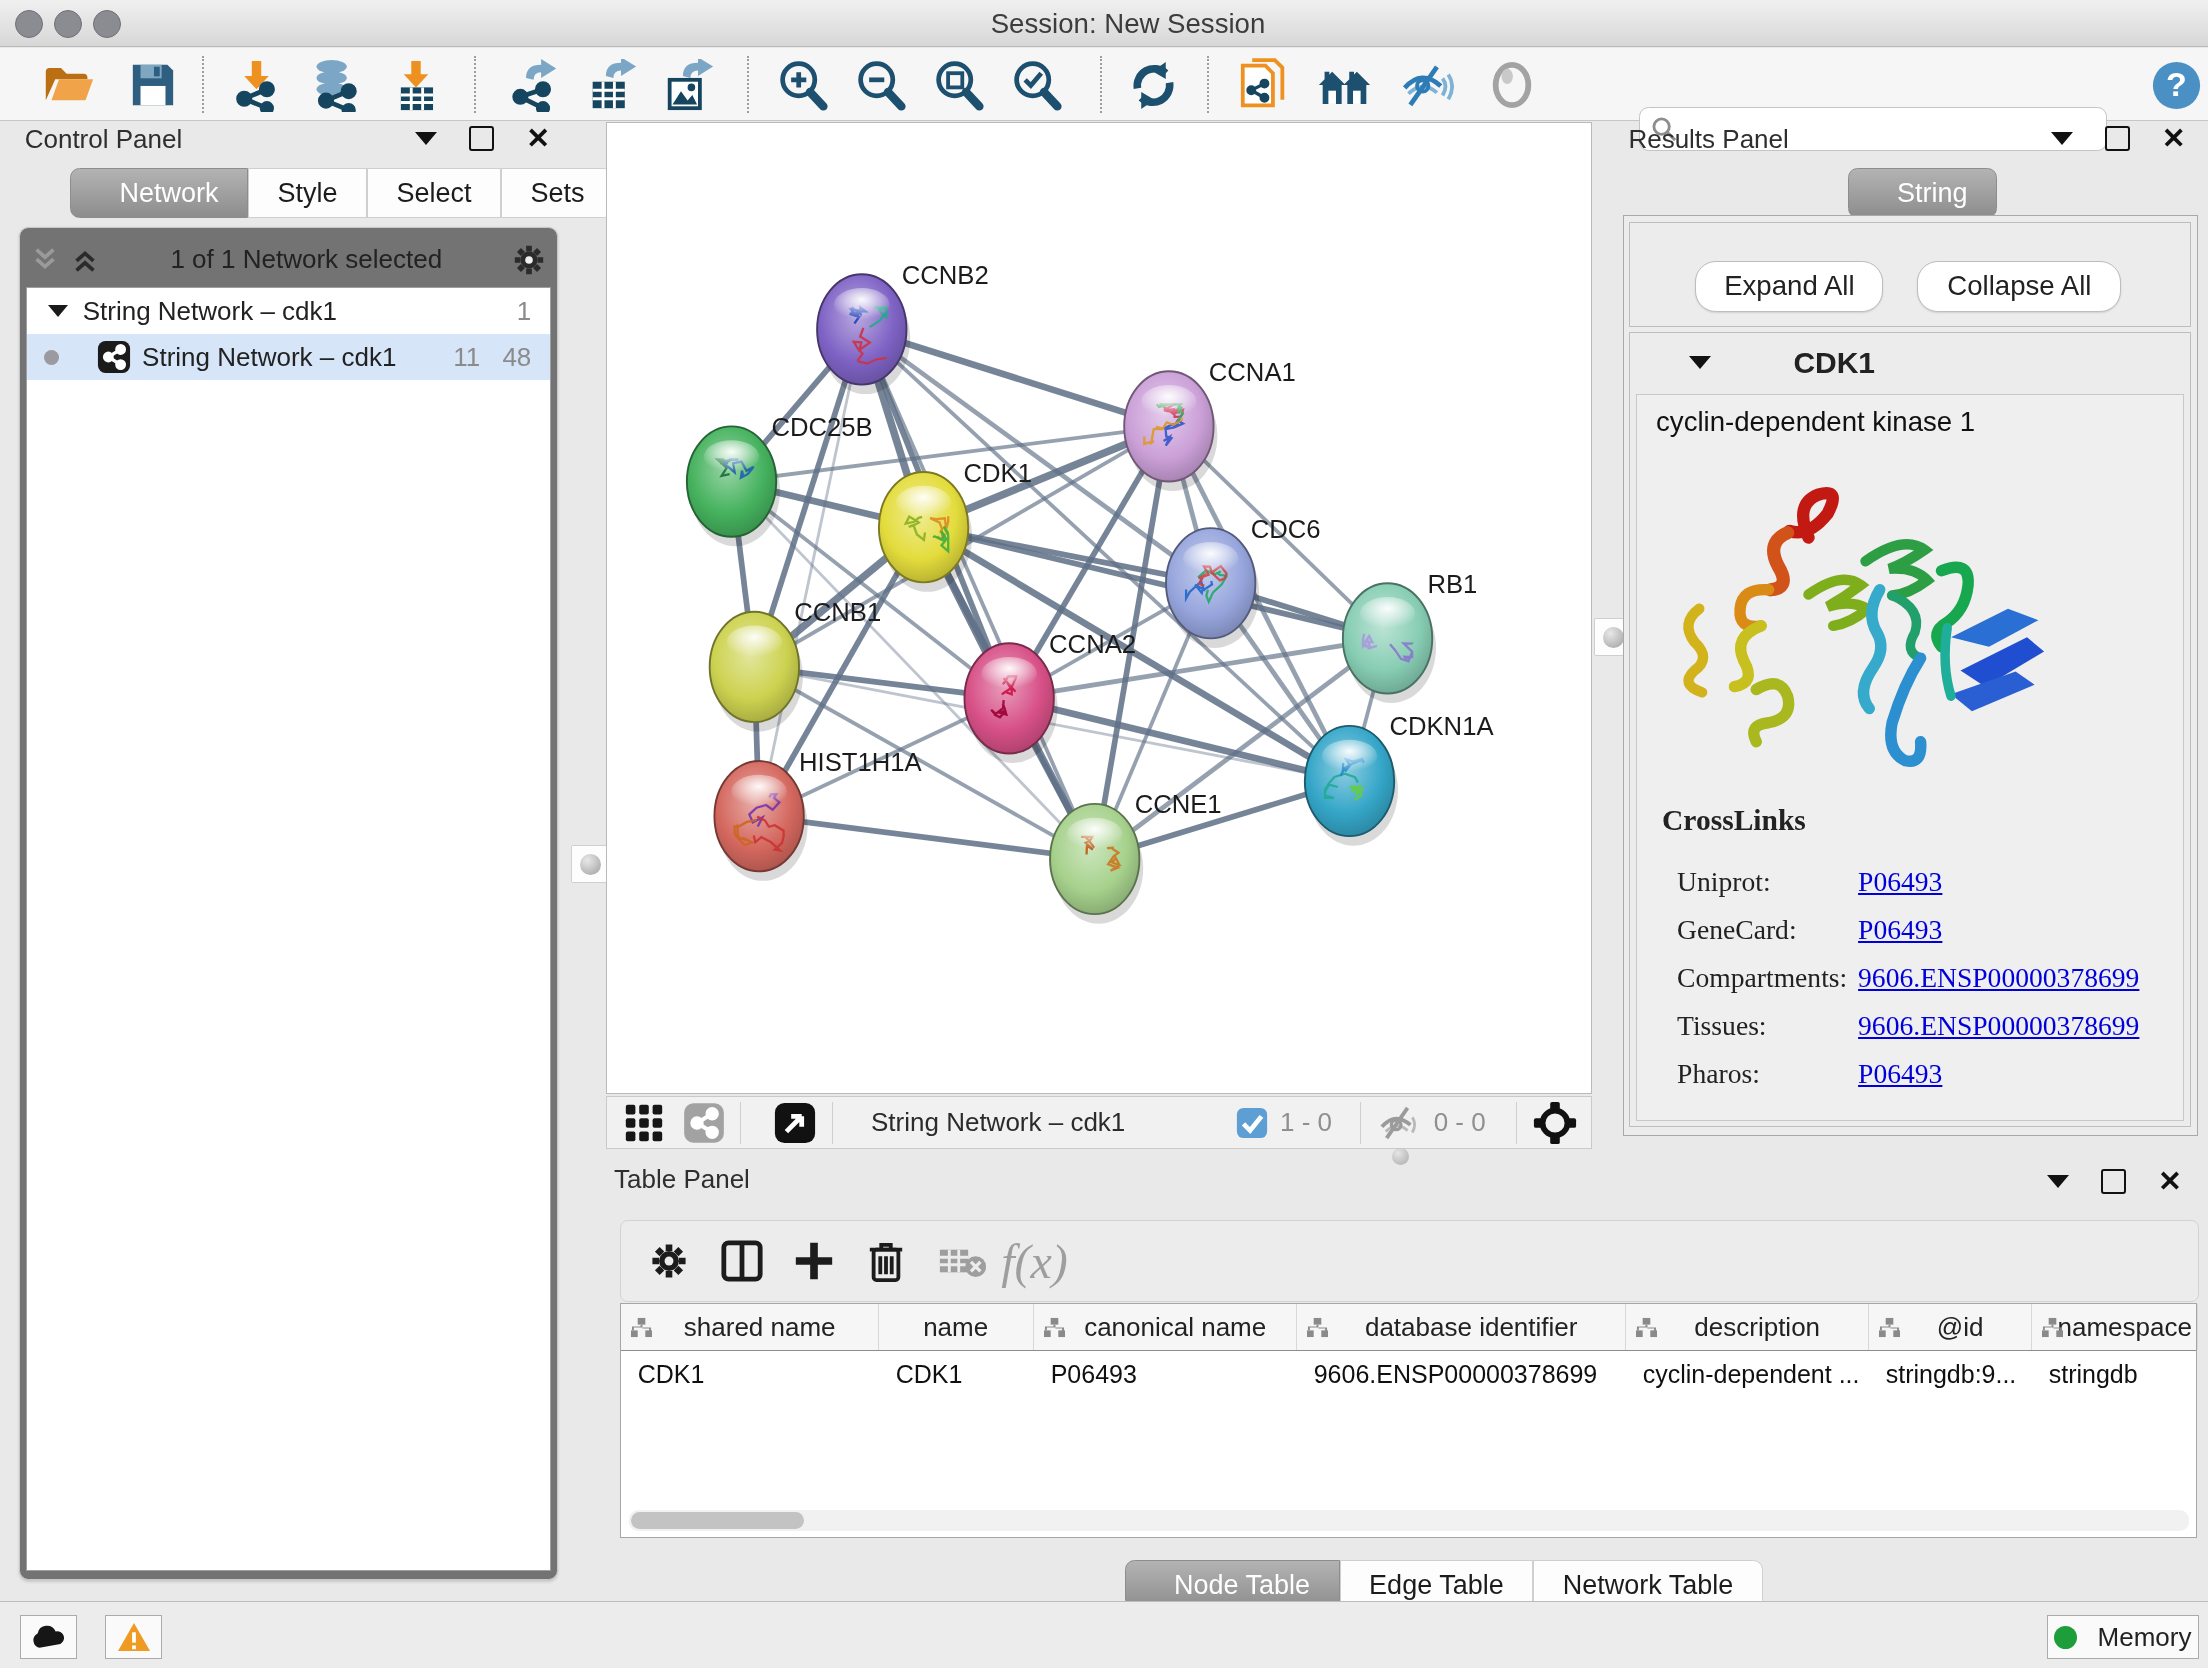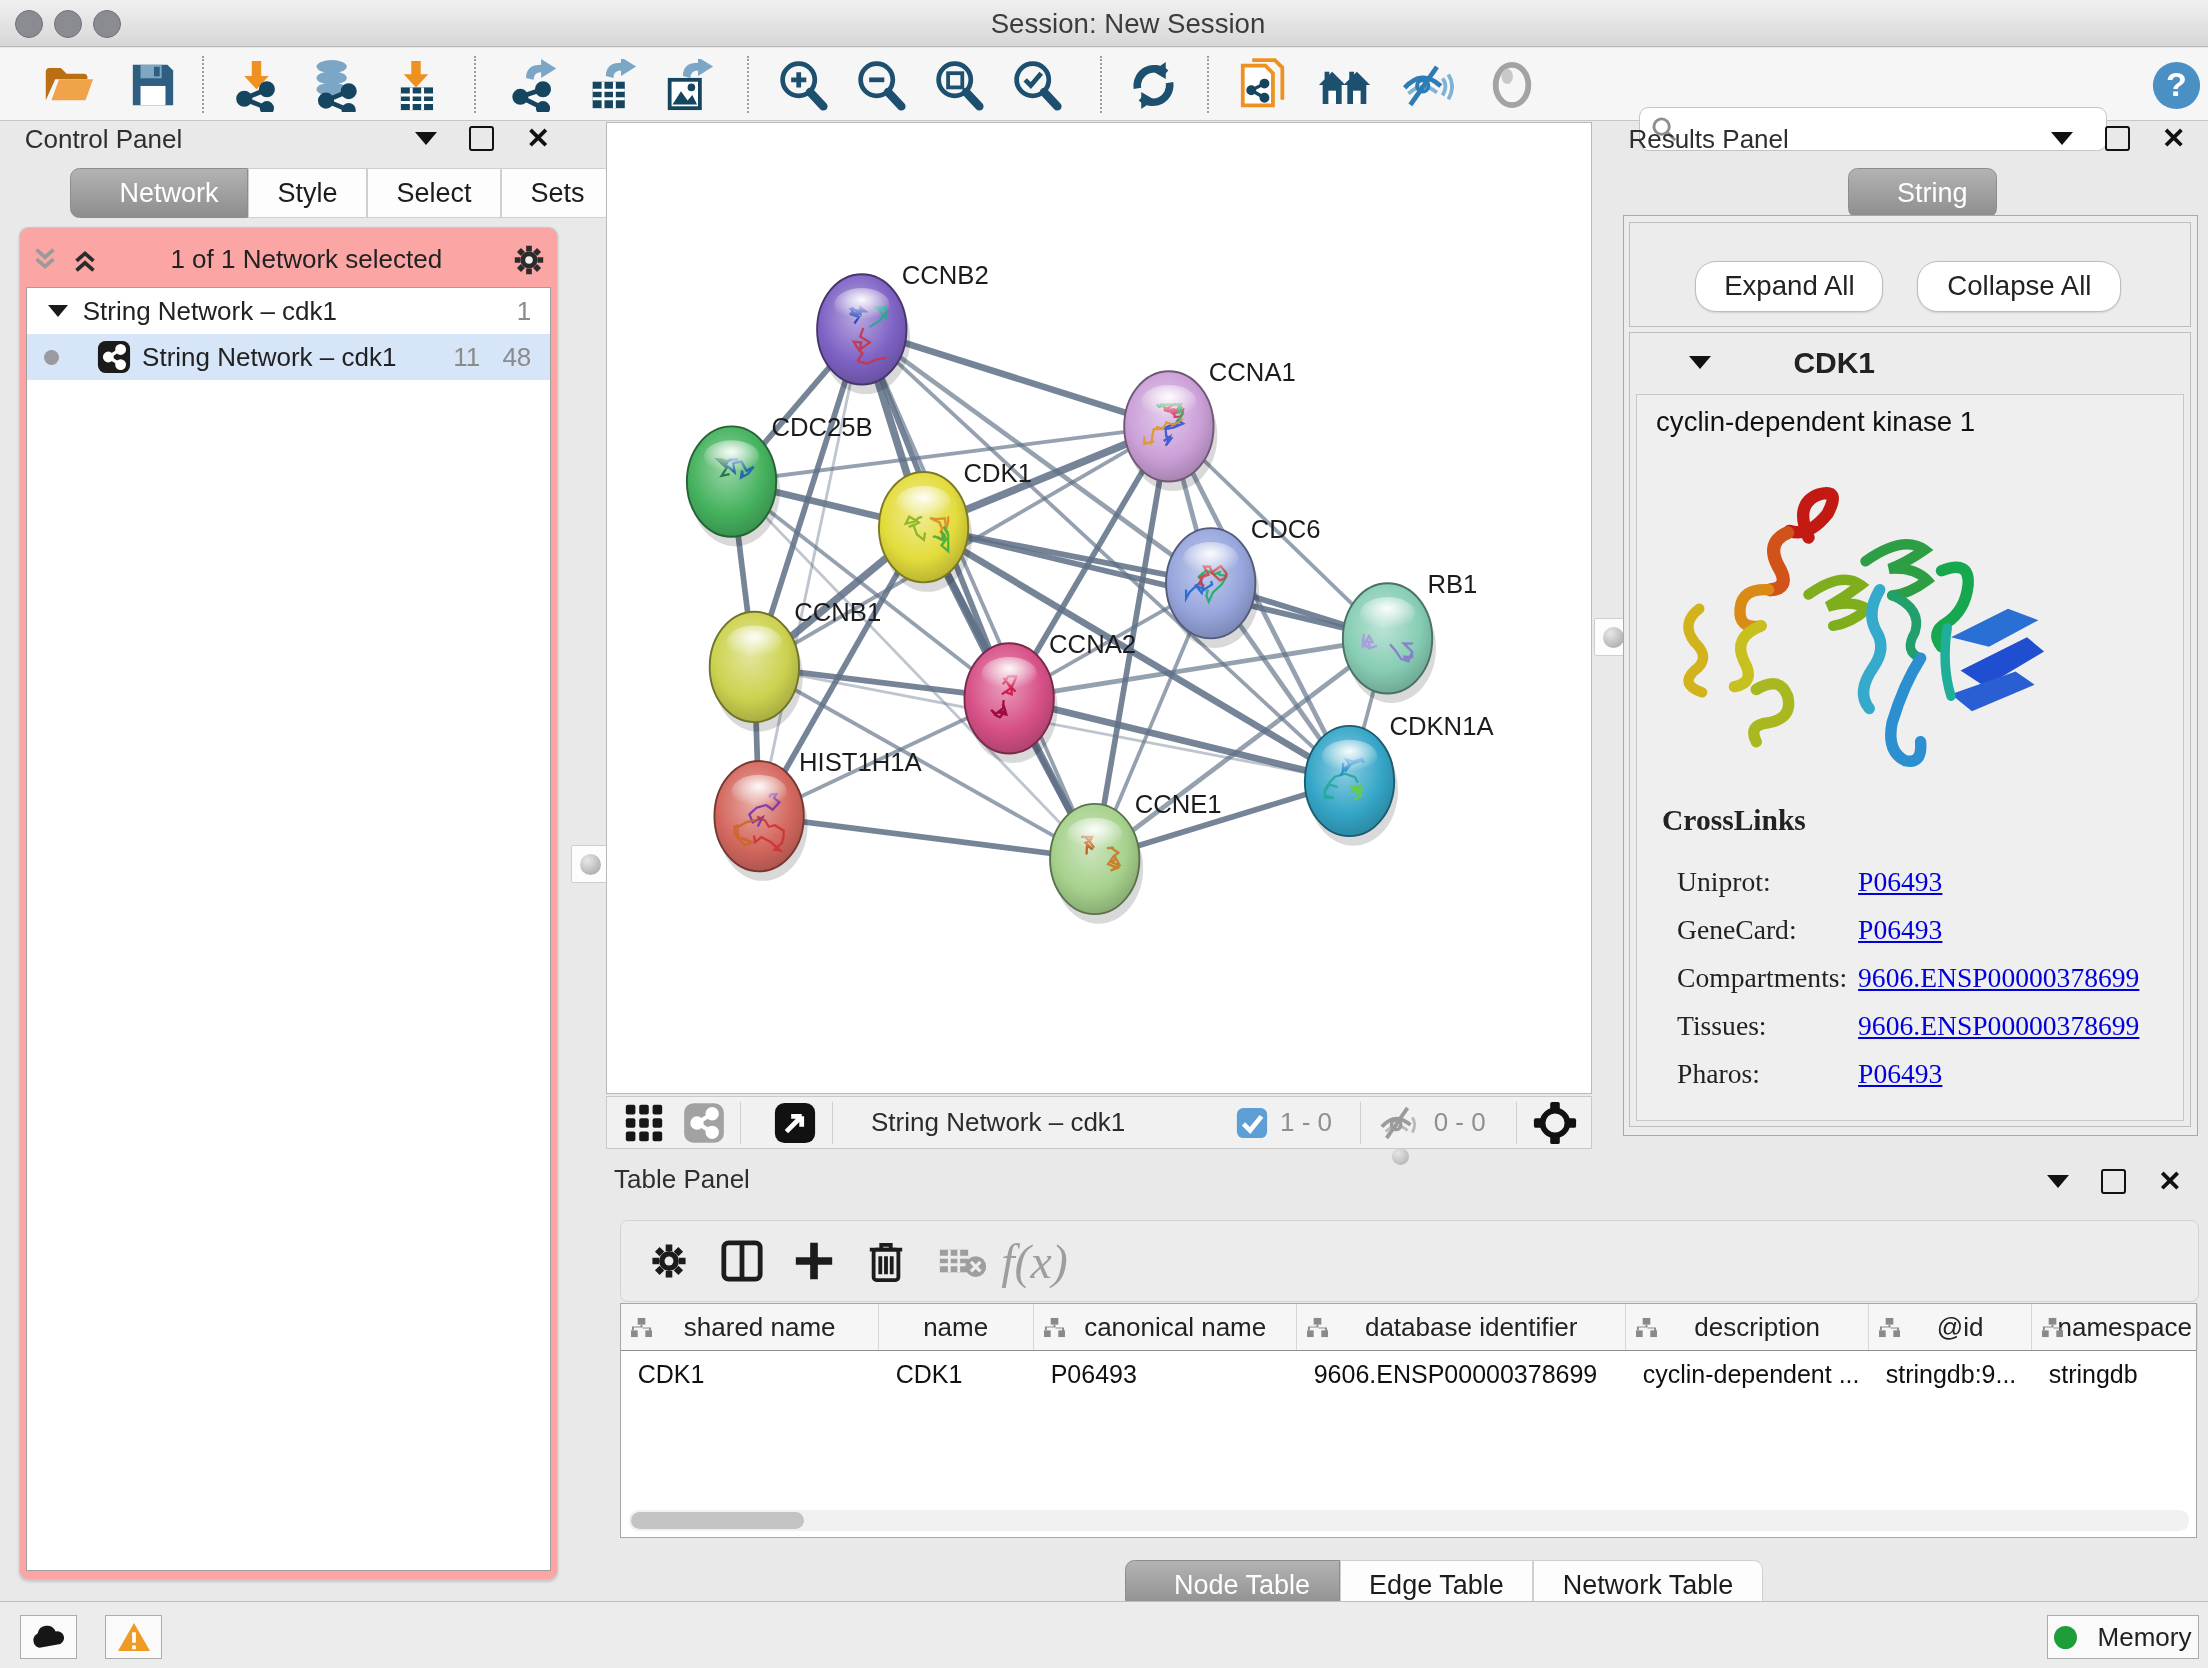--- a/index.html
+++ b/index.html
@@ -27,21 +27,21 @@
   .xicon{font-size:28.5px;font-weight:bold;color:#111;line-height:21px;}
   .tab{height:48px;display:flex;align-items:center;justify-content:center;padding:0 28.5px;
        background:#fdfdfd;border:1px solid #cfcfcf;font-size:27px;color:#1c1c1c;}
   .tab.sel{background:linear-gradient(#b3b3b3,#8d8d8d);color:#fff;border-color:#8d8d8d;}
   .tabrow{position:absolute;display:flex;}
   .tabrow .tab:first-child{border-radius:9.5px 0 0 9.5px;}
   .tabrow .tab:last-child{border-radius:0 9.5px 9.5px 0;}
   .tabrow .tab.sel:first-child{border-radius:9.5px 0 0 9.5px;padding-left:48px;}
   
   #control-panel{position:absolute;left:11.4px;top:124px;width:552px;height:1460px;}
-  #cp-inner{position:absolute;left:7.6px;top:103px;width:537px;height:1351px;background:#fca5a5;
+  #cp-inner{position:absolute;left:7.6px;top:103px;width:537px;height:1351px;background:#737373;
      border:1px solid #c9c9c9;border-radius:9.5px;box-shadow:0 1.9px 2.9px rgba(0,0,0,.15);}
   #cp-listhead{position:absolute;left:9.5px;top:9.5px;right:9.5px;height:44px;display:flex;align-items:center;font-size:26px;}
   #cp-tree{position:absolute;left:5.7px;top:59px;right:5.7px;bottom:7.6px;background:#fff;border:1.9px solid #9f9f9f;}
   .tree-row{height:46px;display:flex;align-items:center;font-size:26px;position:relative;}
   .tree-row.sel{background:#d7e5f8;}
   .cnt{color:#8b8b8b;}
   
   #net-canvas{position:absolute;left:606px;top:122px;width:986px;height:972px;background:#fff;border:1px solid #b9b9b9;box-sizing:border-box;}
   #net-toolbar{position:absolute;left:606px;top:1096px;width:986px;height:53px;background:#f1f1f1;
      border:1px solid #c9c9c9;box-sizing:border-box;display:flex;align-items:center;}

